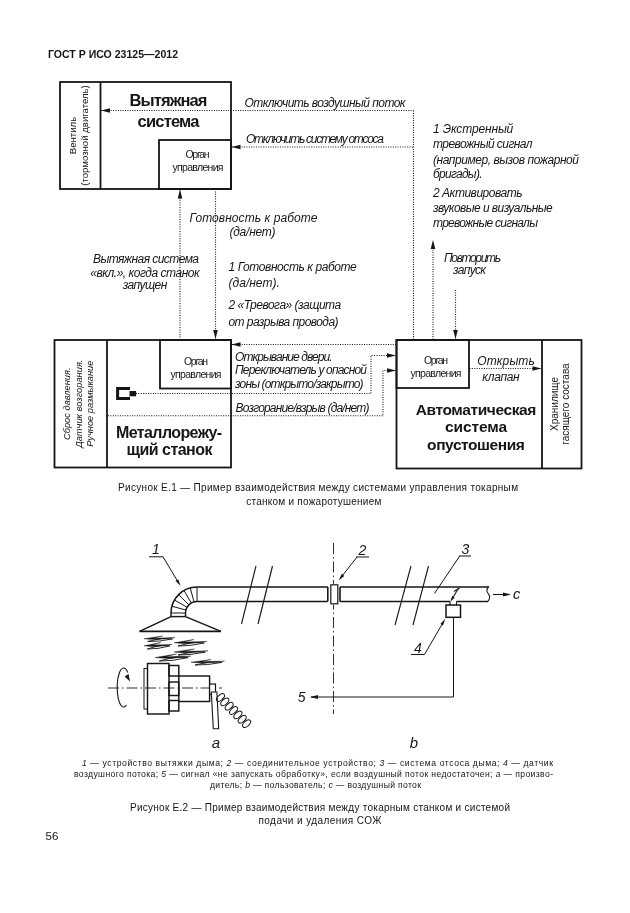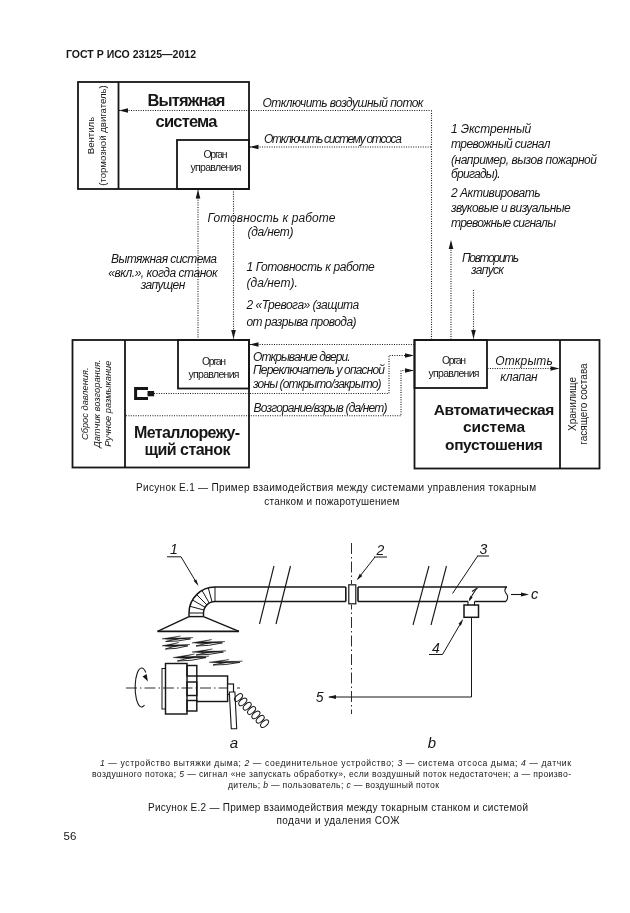--- a/index.html
+++ b/index.html
@@ -1,17 +1,17 @@
 <!DOCTYPE html>
 <html><head>
 <meta charset="utf-8">
 <style>
   html,body{margin:0;padding:0;background:#fff;}
   #page{position:relative;width:612px;height:913px;background:#fff;overflow:hidden;transform:translateZ(0);will-change:transform;
-        font-family:"Liberation Sans",sans-serif;color:#161616;margin-left:18px;}
+        font-family:"Liberation Sans",sans-serif;color:#161616;}
   svg text{fill:#161616;}
 </style>
 </head>
 <body>
 <div id="page">
 <svg width="630" height="913" viewBox="0 0 630 913">
 
   <text x="48" y="57.5" font-size="11.5" font-weight="bold" textLength="130" lengthAdjust="spacingAndGlyphs">ГОСТ Р ИСО 23125—2012</text>
 
   <g fill="none" stroke="#161616" stroke-width="1.8">

